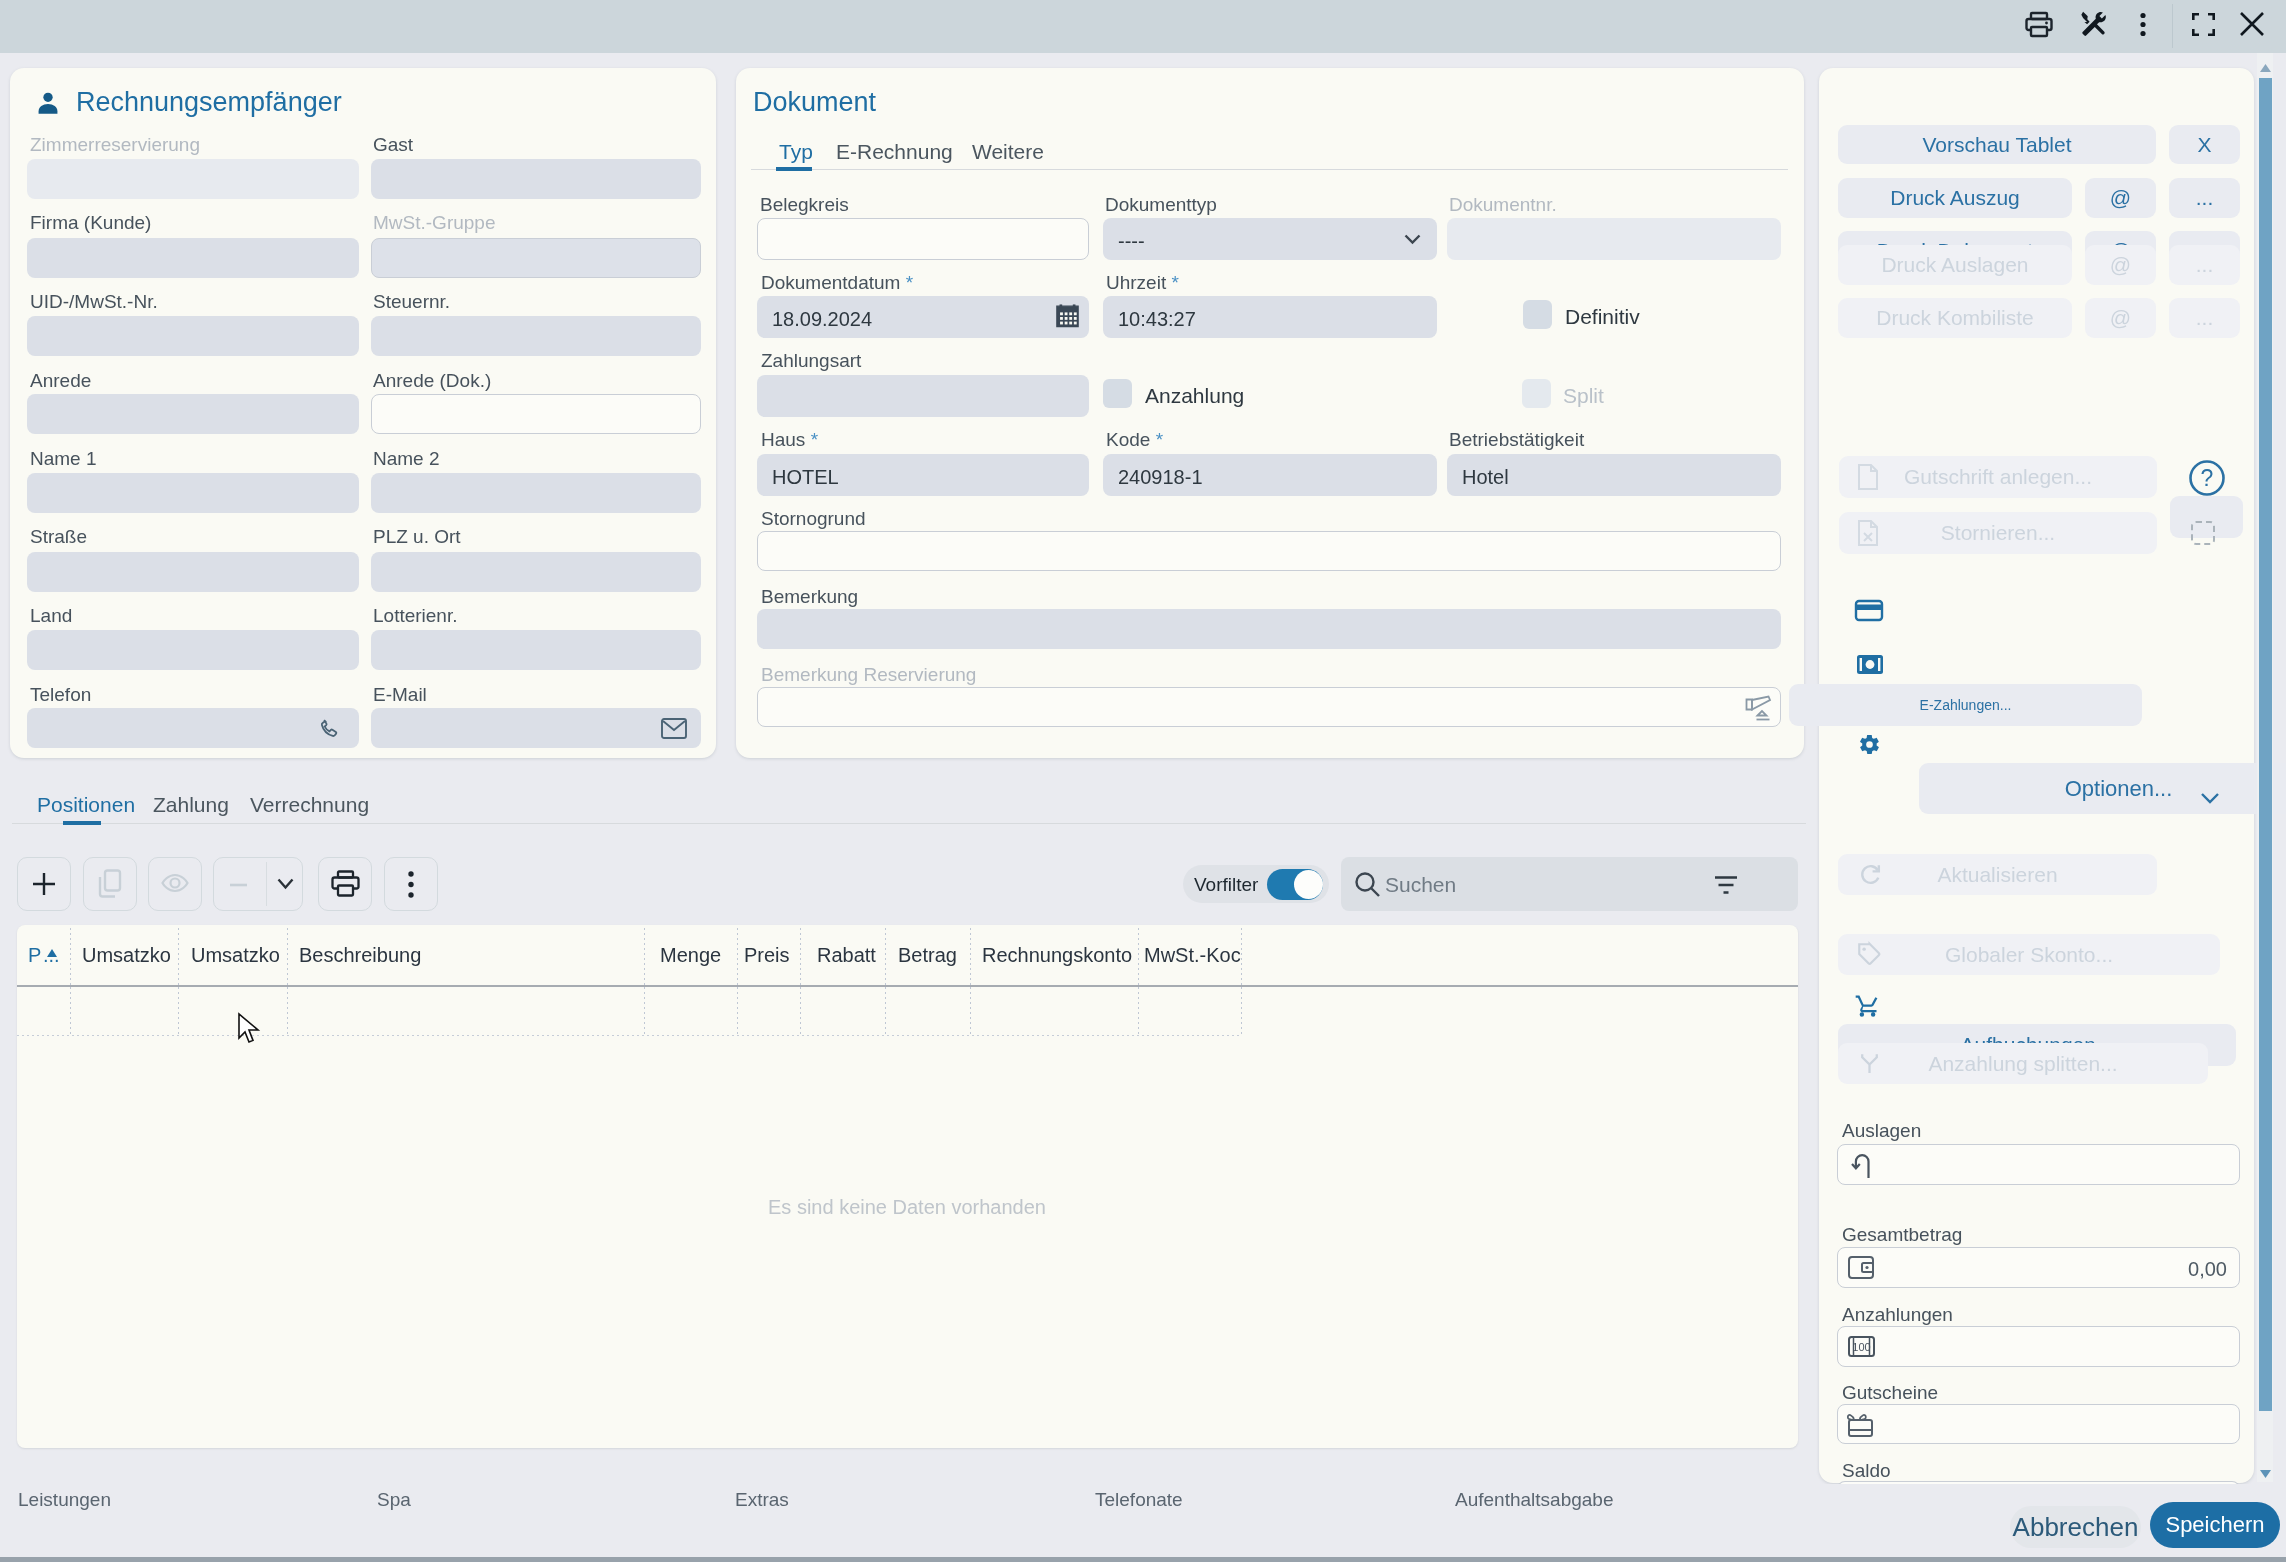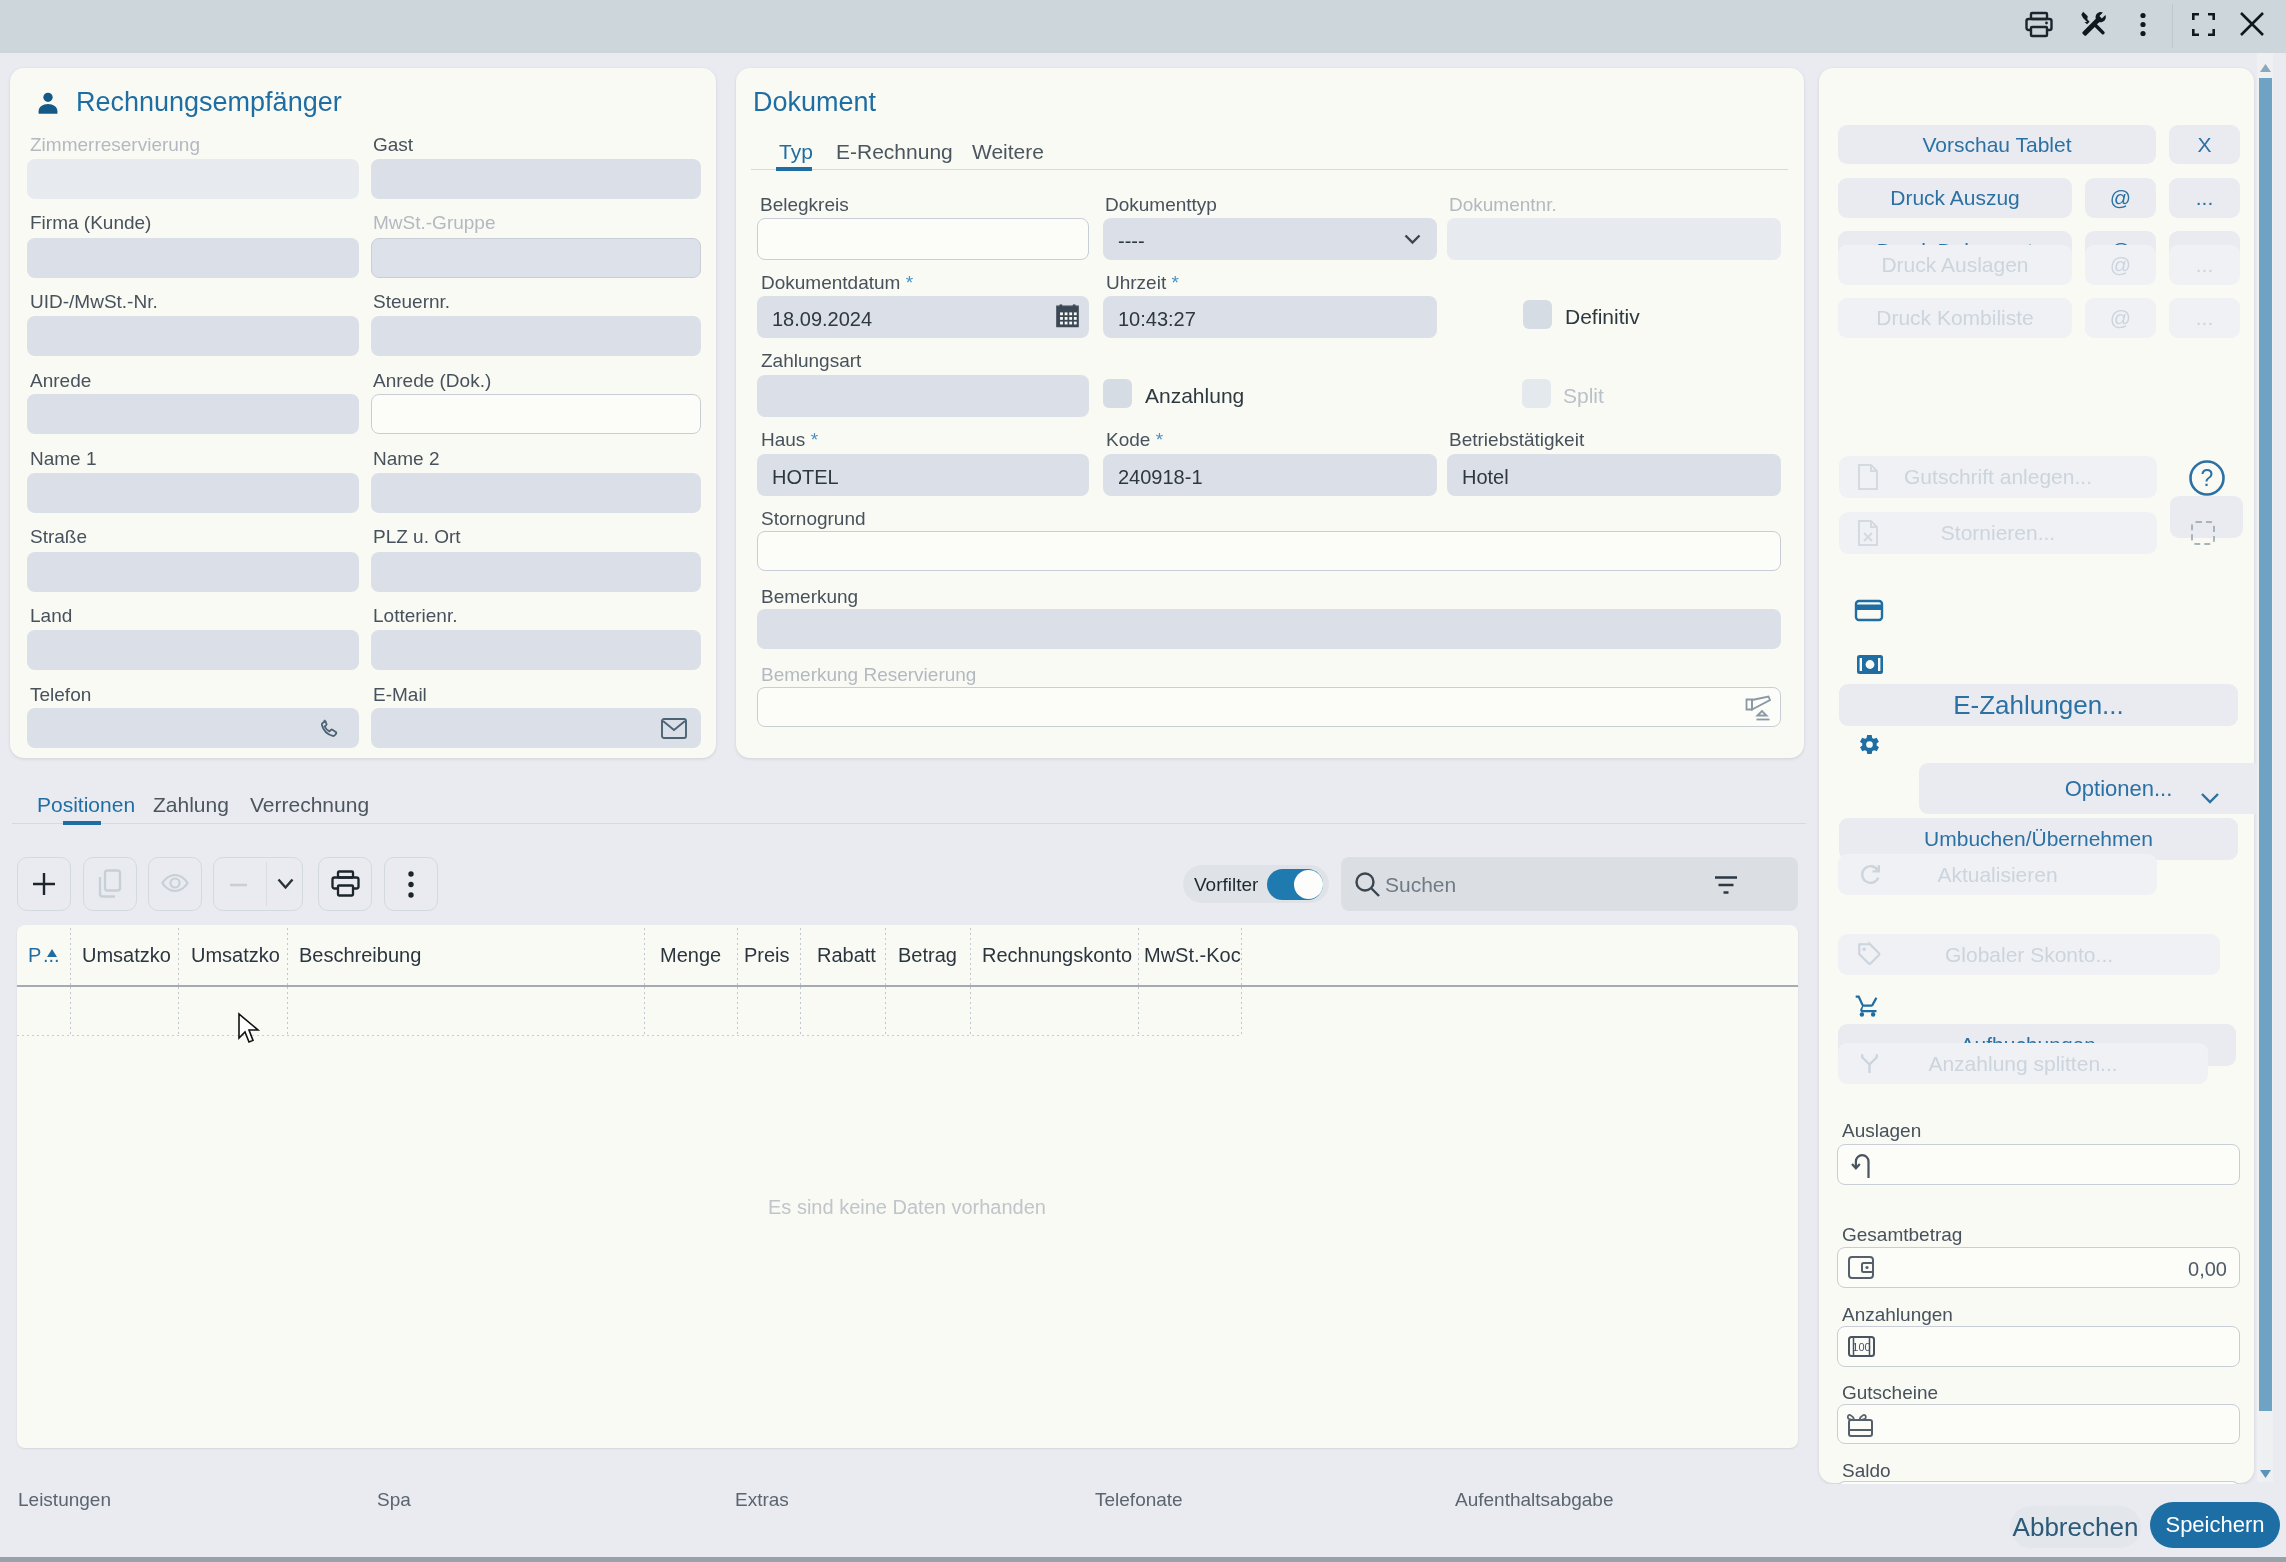--- a/index.html
+++ b/index.html
@@ -291,32 +291,31 @@
 <div class="sbtnd" style="left:1839px;top:512px;width:318px;height:42px;font-size:21px">Stornieren...</div>
 <svg style="left:1858px;top:520px" width="20" height="26" viewBox="0 0 20 26">
 <path d="M1 1h12l6 6v18H1z M13 1v6h6" fill="none" stroke="#d3dae2" stroke-width="2"></path>
 <path d="M6 13l8 8M14 13l-8 8" stroke="#d3dae2" stroke-width="2"></path>
     </svg>
 <div class="abs" style="left:2191px;top:521px;width:24px;height:24px;border:2px dashed #aab3ba;border-radius:5px"></div>
 <svg style="left:1855px;top:600px" width="28" height="21" viewBox="0 0 28 21">
 <rect x="1" y="1" width="26" height="19" rx="3" fill="none" stroke="#1f6ea3" stroke-width="2.4"></rect>
 <rect x="1" y="4.5" width="26" height="5.5" fill="#1f6ea3"></rect>
     </svg>
-<div class="sbtn" style="left:1839px;top:644px;width:399px;height:42px;font-size:26px">E-Zahlungen...</div>
+<div class="sbtn" style="left:1789px;top:644px;width:353px;height:42px;font-size:14px">E-Zahlungen...</div>
 <svg style="left:1856px;top:654px" width="28" height="21" viewBox="0 0 28 21">
 <rect x="1" y="1" width="26" height="19" rx="2.5" fill="#1f6ea3"></rect>
 <circle cx="14" cy="10.5" r="4.4" fill="#fafaf4"></circle>
       <rect x="3.6" y="4" width="2.4" height="13" fill="#fafaf4"></rect>
       <rect x="22" y="4" width="2.4" height="13" fill="#fafaf4"></rect>
     </svg>
 <div class="sbtn" style="left:1919px;top:723px;width:399px;height:51px;font-size:22px">Optionen...</div>
 <svg style="left:1858px;top:733px" width="23" height="23" viewBox="0 0 24 24">
 <path fill="#1f6ea3" d="M19.4 13c0-.3.1-.6.1-1s0-.7-.1-1l2.1-1.6c.2-.2.2-.4.1-.6l-2-3.5c-.1-.2-.4-.3-.6-.2l-2.5 1c-.5-.4-1.1-.7-1.7-1l-.4-2.6c0-.2-.2-.4-.5-.4h-4c-.2 0-.4.2-.5.4l-.4 2.6c-.6.2-1.2.6-1.7 1l-2.5-1c-.2-.1-.5 0-.6.2l-2 3.5c-.1.2-.1.5.1.6L4.5 11c0 .3-.1.6-.1 1s0 .7.1 1l-2.1 1.6c-.2.2-.2.4-.1.6l2 3.5c.1.2.4.3.6.2l2.5-1c.5.4 1.1.7 1.7 1l.4 2.6c0 .2.2.4.5.4h4c.2 0 .4-.2.5-.4l.4-2.6c.6-.2 1.2-.6 1.7-1l2.5 1c.2.1.5 0 .6-.2l2-3.5c.1-.2.1-.5-.1-.6L19.4 13zM12 15.5a3.5 3.5 0 110-7 3.5 3.5 0 010 7z"></path>
     </svg>
-<div class="sbtn" style="left:1839px;top:778px;width:399px;height:42px;font-size:21px">Umbuchen/Übernehmen</div>
 <svg style="left:2200px;top:792px" width="20" height="13" viewBox="0 0 20 13">
       <path d="M2 2l8 8 8-8" fill="none" stroke="#2b71a4" stroke-width="2.4"></path>
     </svg>
 <div class="sbtnd" style="left:1838px;top:854px;width:319px;height:41px;font-size:21px">Aktualisieren</div>
 <svg style="left:1858px;top:862px" width="25" height="25" viewBox="0 0 24 24">
 <path d="M19 8a8 8 0 10.5 7" fill="none" stroke="#ccd4dd" stroke-width="2.3"></path>
       <path d="M20 3v6h-6" fill="none" stroke="#ccd4dd" stroke-width="2.3"></path>
     </svg>
 <div class="sbtnd" style="left:1838px;top:934px;width:382px;height:41px;font-size:21px">Globaler Skonto...</div>
 <svg style="left:1856px;top:941px" width="26" height="26" viewBox="0 0 24 24">

